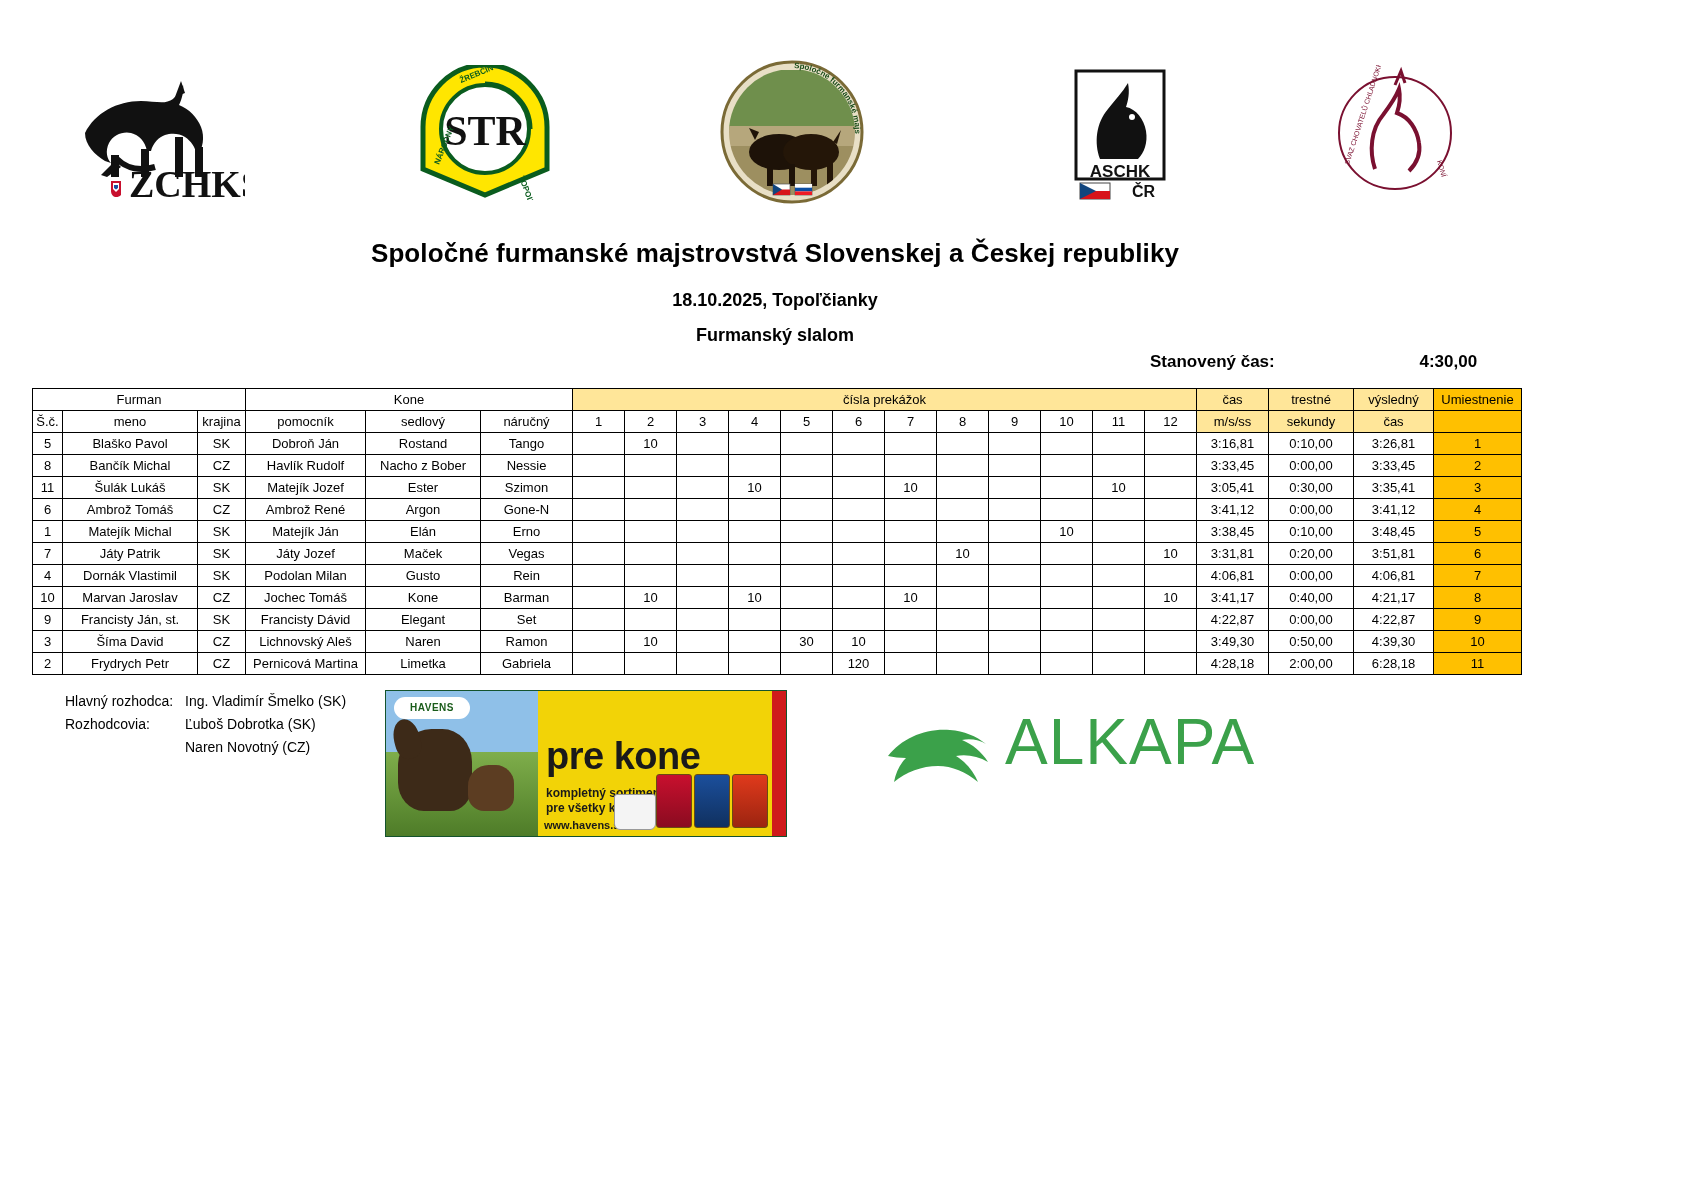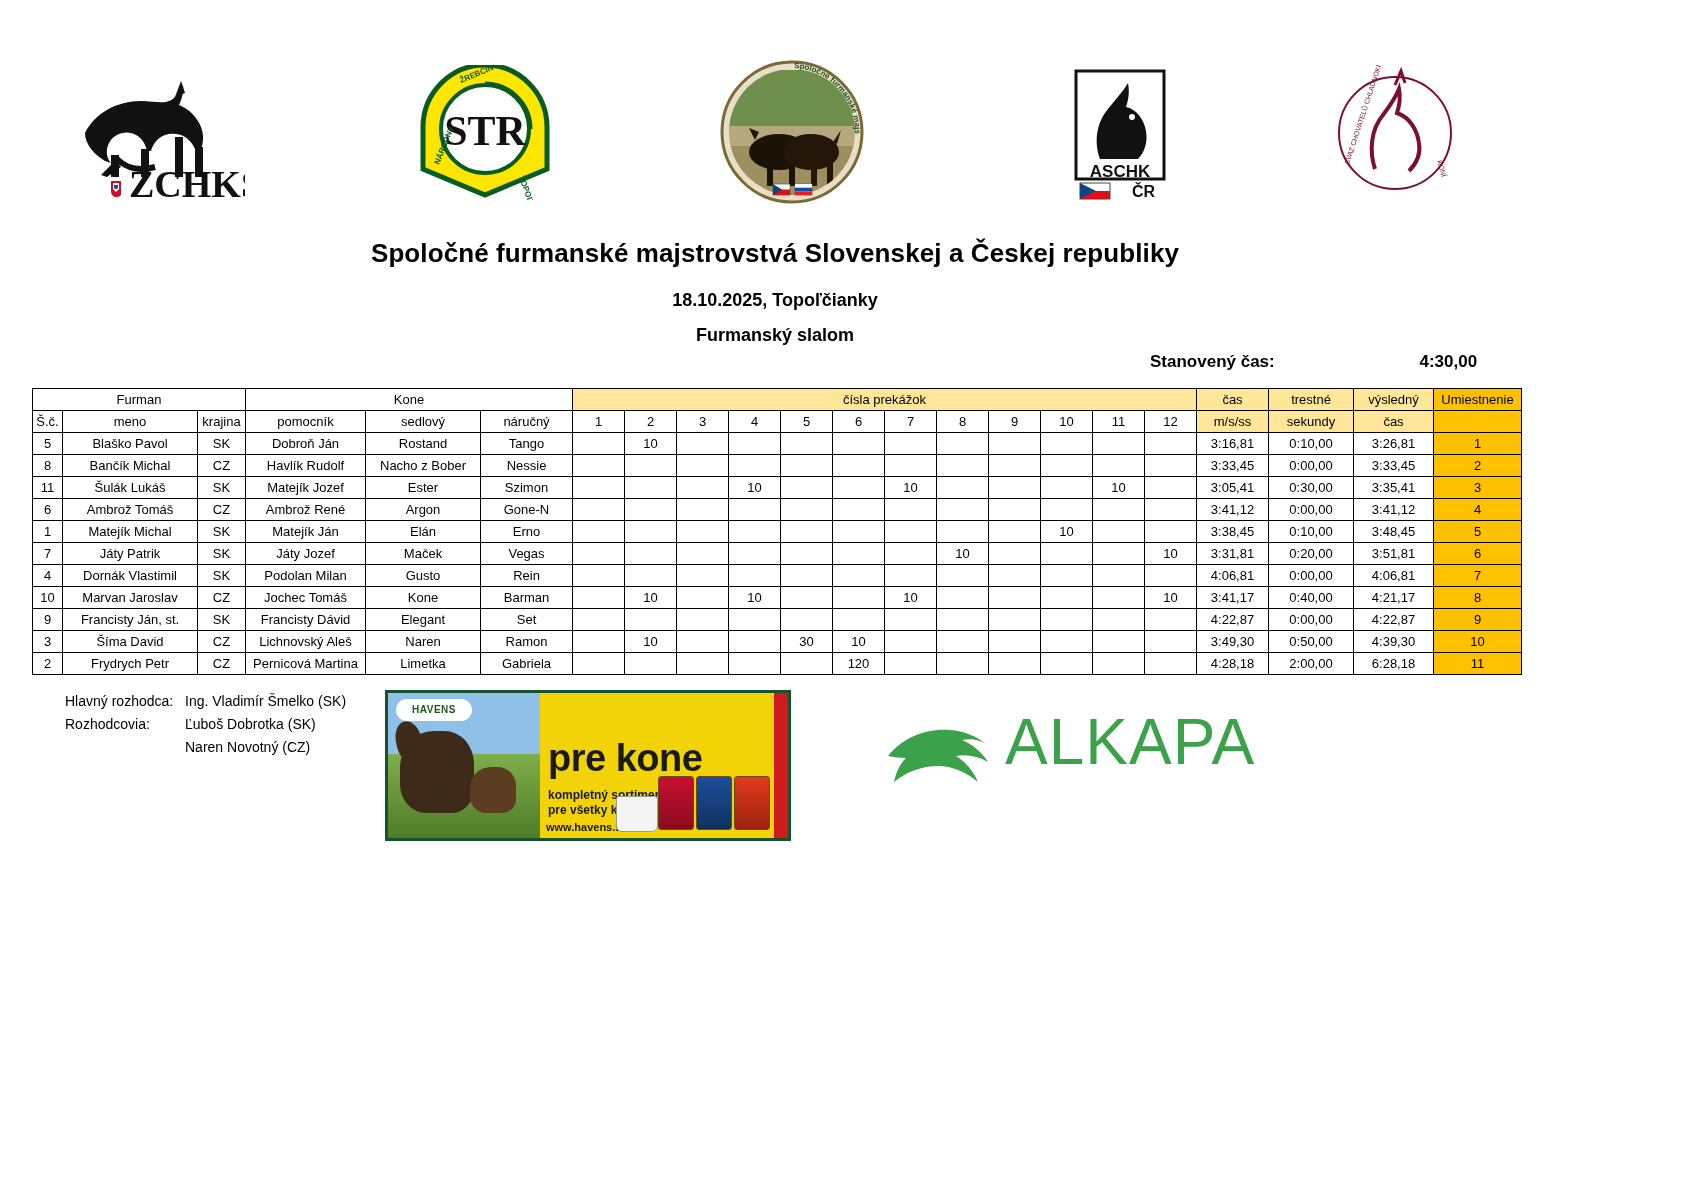--- a/index.html
+++ b/index.html
@@ -129,21 +129,21 @@
   .referees .val { }
 
   
   .banner {
     position: absolute;
     left: 385px;
     top: 690px;
     width: 400px;
     height: 145px;
     background: #f2d307;
-    border: 3px solid #14532d;
+    border: 1px solid #14532d;
     overflow: hidden;
   }
   .banner .photo {
     position: absolute;
     left: 0; top: 0;
     width: 152px; height: 145px;
     background: linear-gradient(#8fc0e8 0%, #8fc0e8 42%, #7fae4b 42%, #4e7c28 100%);
   }
   .banner .horse-big {
     position: absolute;

